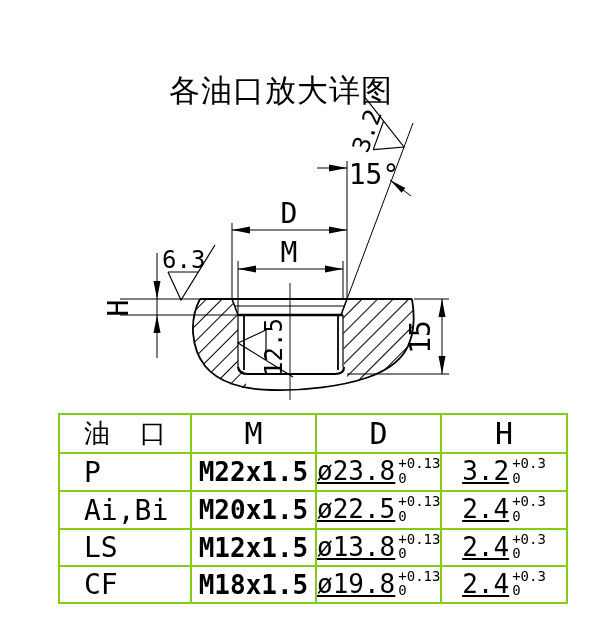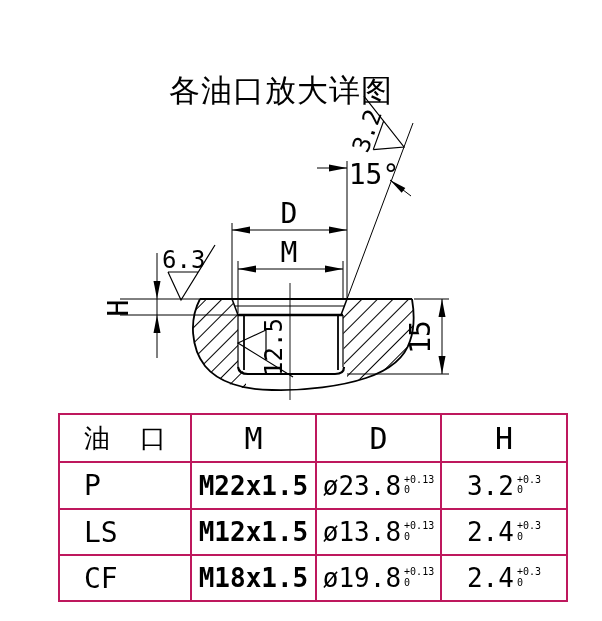--- a/index.html
+++ b/index.html
@@ -13,33 +13,33 @@
   
   #port-table{
     position:absolute;left:58px;top:413px;width:508px;height:189px;
     border-collapse:collapse;table-layout:fixed;
   }
   #port-table col.c1{width:132px;}
   #port-table col.c2{width:125px;}
   #port-table col.c3{width:125px;}
   #port-table col.c4{width:126px;}
   #port-table th,#port-table td{
-    border:2px solid #be185d;padding:0;margin:0;vertical-align:middle;
+    border:2px solid #84cc16;padding:0;margin:0;vertical-align:middle;
     text-align:center;font-weight:normal;white-space:nowrap;overflow:hidden;
   }
   #port-table .port-cell{text-align:left;padding-left:24px;font-size:28px;
     font-family:"DejaVu Sans Mono","Liberation Sans",monospace;}
   #port-table .hdr-port{font-size:26px;}
   .hdr-port .gap{display:inline-block;width:30px;}
   #port-table .hdr-letter{font-size:30px;font-family:"DejaVu Sans Mono","Liberation Sans",monospace;}
   #port-table .thread-cell{font-size:26px;font-family:"DejaVu Sans Mono","Liberation Sans",monospace;font-weight:bold;}
-  #port-table .val-cell{font-size:26px;font-family:"DejaVu Sans Mono","Liberation Sans",monospace;}
+  #port-table .val-cell{font-size:26px;font-family:"DejaVu Sans Mono","Liberation Sans",monospace;text-decoration:underline;}
   .tolstack{
     display:inline-flex;flex-direction:column;align-items:flex-start;
-    font-size:10px;line-height:1.05;margin-left:3px;vertical-align:middle;
+    font-size:14px;line-height:1.05;margin-left:3px;vertical-align:middle;
     transform:translateY(-2px);font-family:"DejaVu Sans Mono","Liberation Sans",monospace;
   }
   tr.hdr{height:39px;}
   tr.r0{height:38px;} tr.r1{height:38px;} tr.r2{height:37px;padding-left:48px;} tr.r3{height:37px;}
 </style>
 </head>
 <body>
 
 <div id="canvas">
 
@@ -151,20 +151,32 @@
       <td class="thread-cell">M22x1.5</td>
       <td class="val-cell"><span>ø23.8</span><span class="tolstack">
               <span>+0.13</span>
               <span>0</span>
             </span></td>
       <td class="val-cell"><span>3.2</span><span class="tolstack">
               <span>+0.3</span>
               <span>0</span>
             </span></td>
     </tr>
+    <tr class="r1">
+      <td class="port-cell">Ai,Bi</td>
+      <td class="thread-cell">M20x1.5</td>
+      <td class="val-cell"><span>ø22.5</span><span class="tolstack">
+              <span>+0.13</span>
+              <span>0</span>
+            </span></td>
+      <td class="val-cell"><span>2.4</span><span class="tolstack">
+              <span>+0.3</span>
+              <span>0</span>
+            </span></td>
+    </tr>
     <tr class="r2">
       <td class="port-cell">LS</td>
       <td class="thread-cell">M12x1.5</td>
       <td class="val-cell"><span>ø13.8</span><span class="tolstack">
               <span>+0.13</span>
               <span>0</span>
             </span></td>
       <td class="val-cell"><span>2.4</span><span class="tolstack">
               <span>+0.3</span>
               <span>0</span>

